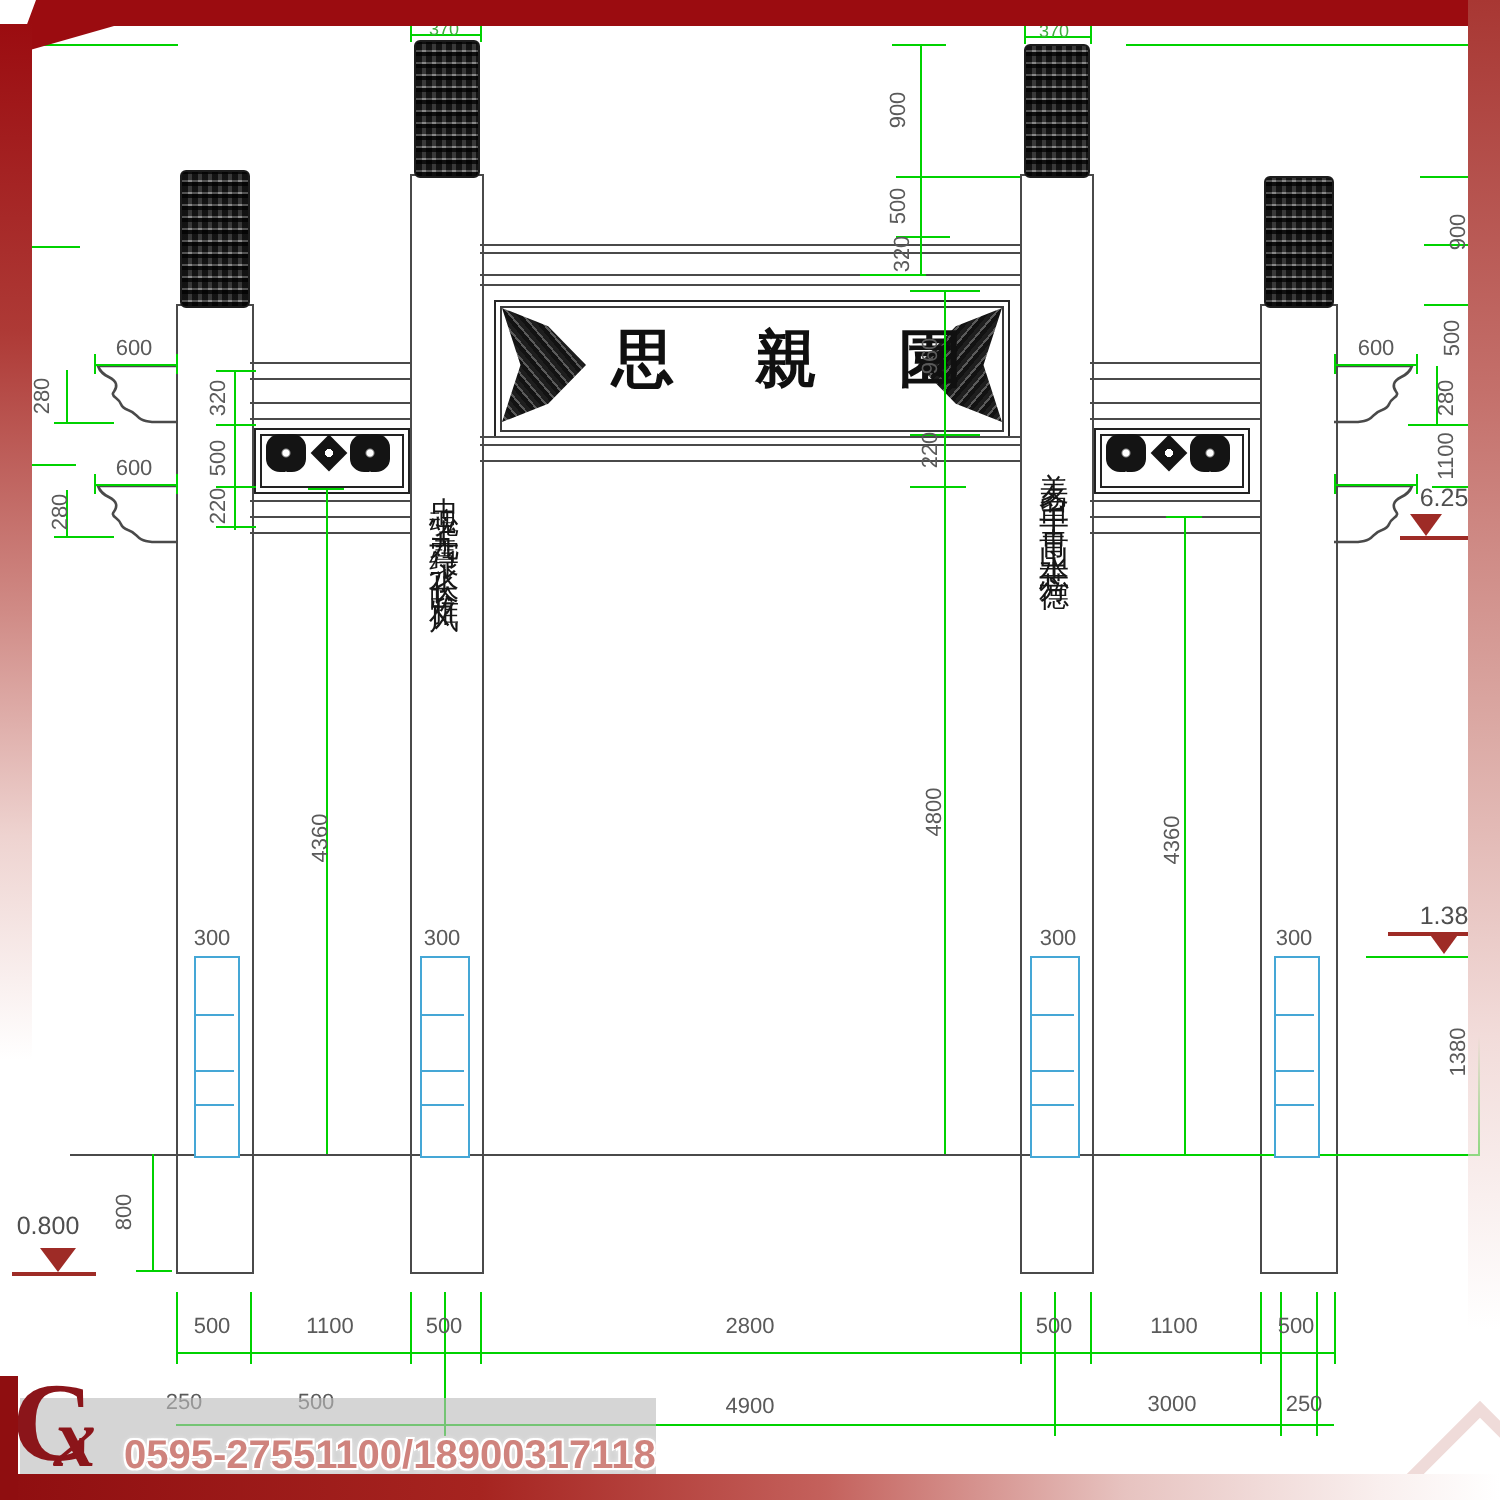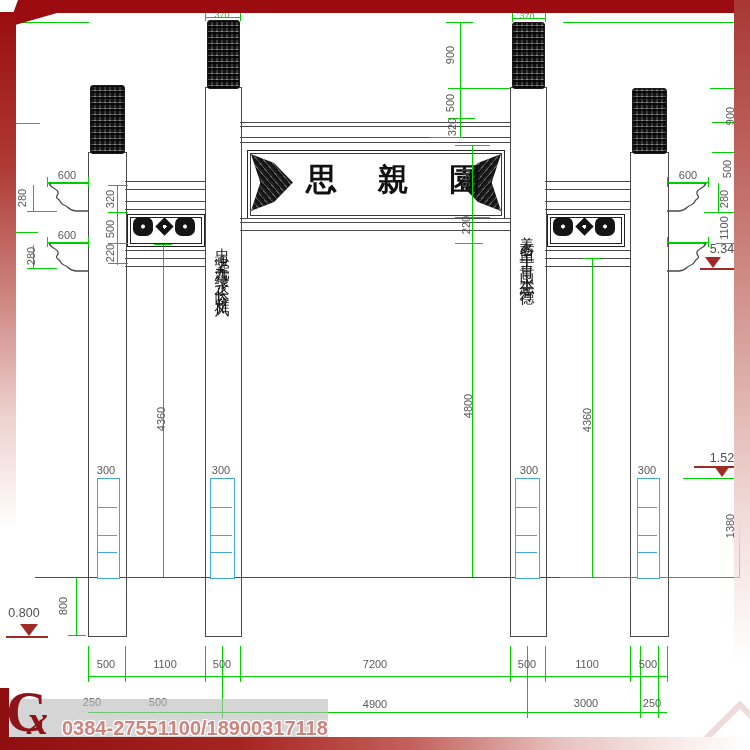--- a/index.html
+++ b/index.html
@@ -266,41 +266,41 @@
         <span class="dim r" style="left: 727px; top: 169px;">500</span>
         <span class="dim" style="left: 106px; top: 470px;">300</span>
         <span class="dim" style="left: 221px; top: 470px;">300</span>
         <span class="dim" style="left: 529px; top: 470px;">300</span>
         <span class="dim" style="left: 647px; top: 470px;">300</span>
         <span class="dim r" style="left: 63px; top: 606px;">800</span>
         <span class="dim r" style="left: 730px; top: 526px;">1380</span>
         <span class="dim" style="left: 106px; top: 664px;">500</span>
         <span class="dim" style="left: 165px; top: 664px;">1100</span>
         <span class="dim" style="left: 222px; top: 664px;">500</span>
-        <span class="dim" style="left: 375px; top: 664px;">7200</span>
+        <span class="dim" style="left: 375px; top: 664px;">2800</span>
         <span class="dim" style="left: 527px; top: 664px;">500</span>
         <span class="dim" style="left: 587px; top: 664px;">1100</span>
         <span class="dim" style="left: 648px; top: 664px;">500</span>
         <span class="dim" style="left: 92px; top: 702px;">250</span>
         <span class="dim" style="left: 158px; top: 702px;">500</span>
         <span class="dim" style="left: 375px; top: 704px;">4900</span>
         <span class="dim" style="left: 586px; top: 703px;">3000</span>
         <span class="dim" style="left: 652px; top: 703px;">250</span>
-        <span class="dim lvl" style="left: 722px; top: 249px;">5.34</span>
-        <span class="dim lvl" style="left: 722px; top: 458px;">1.52</span>
+        <span class="dim lvl" style="left: 722px; top: 249px;">6.25</span>
+        <span class="dim lvl" style="left: 722px; top: 458px;">1.38</span>
         <span class="dim lvl" style="left: 24px; top: 613px;">0.800</span>
       </div>
   </div>
 
   <div class="foot-band"></div>
   <div class="logo">
     <span class="lc">C</span>
     <span class="lx">x</span>
   </div>
-  <div class="phone">0384-27551100/18900317118</div>
+  <div class="phone">0595-27551100/18900317118</div>
 
   <div class="top-band"></div>
   <div class="left-border"></div>
   <div class="right-border"></div>
   <div class="bottom-band"></div>
   <div class="left-strip"></div>
   <div class="chev"></div>
 </div>
 
 </body></html>

